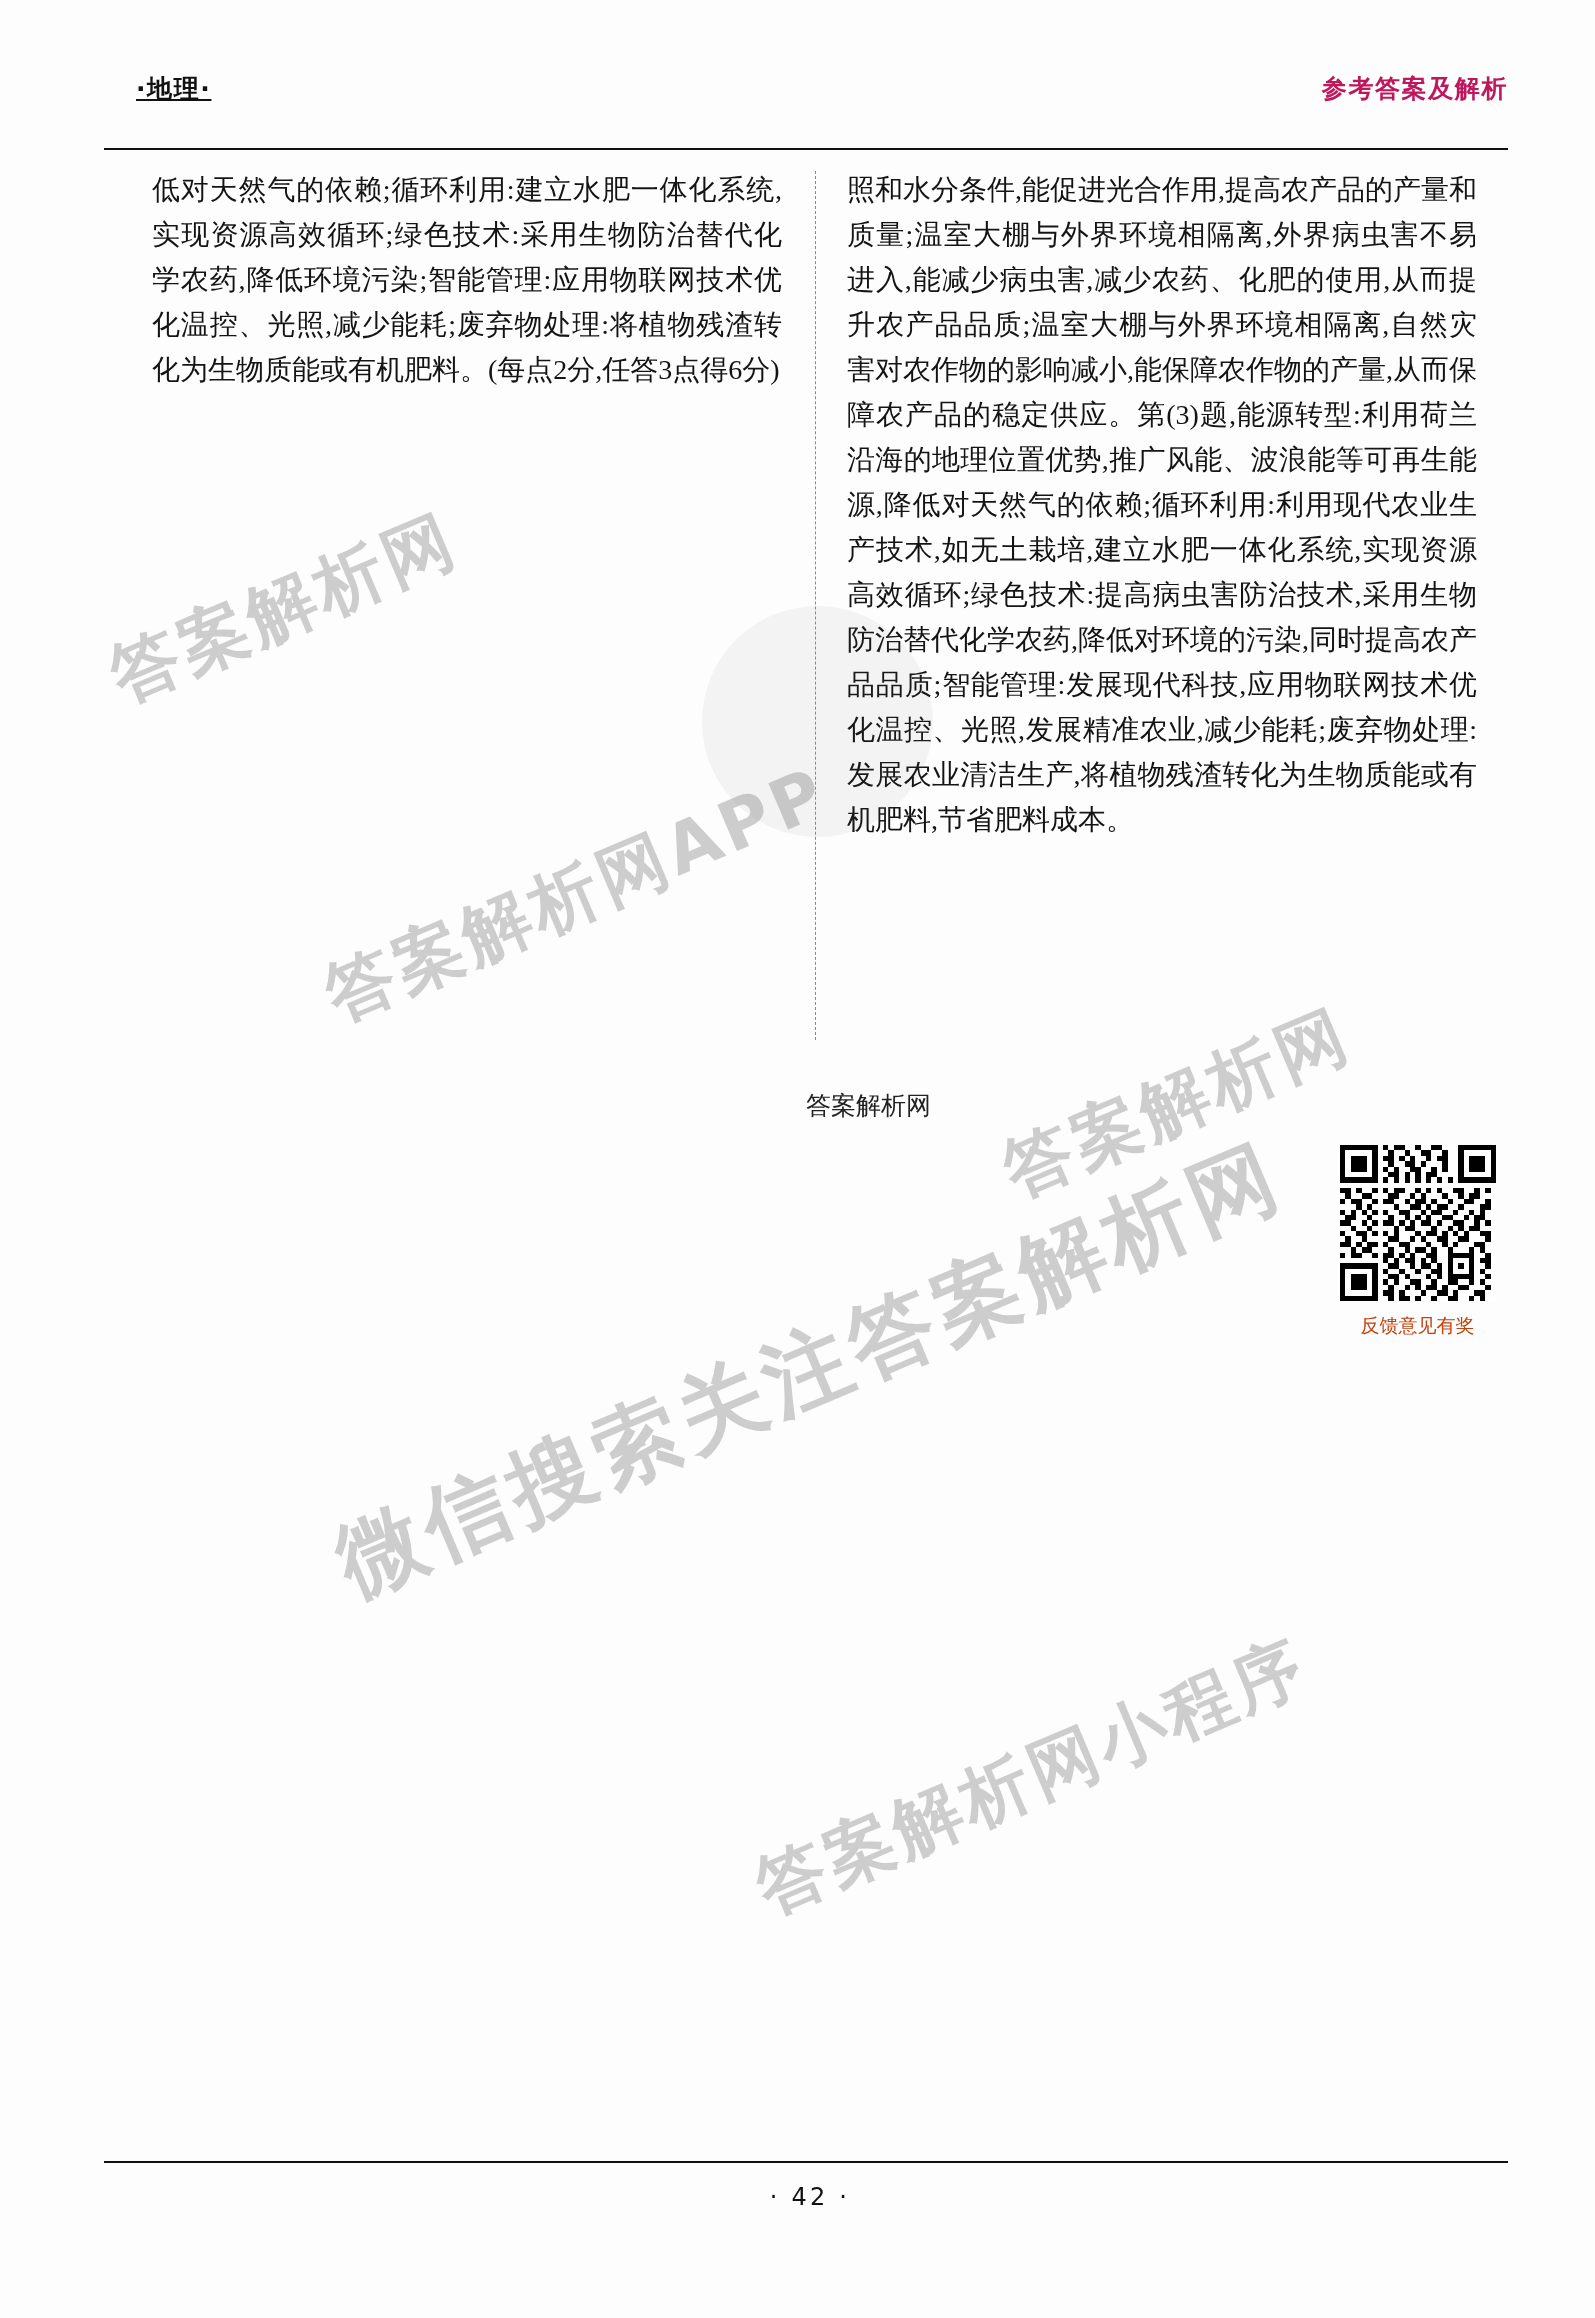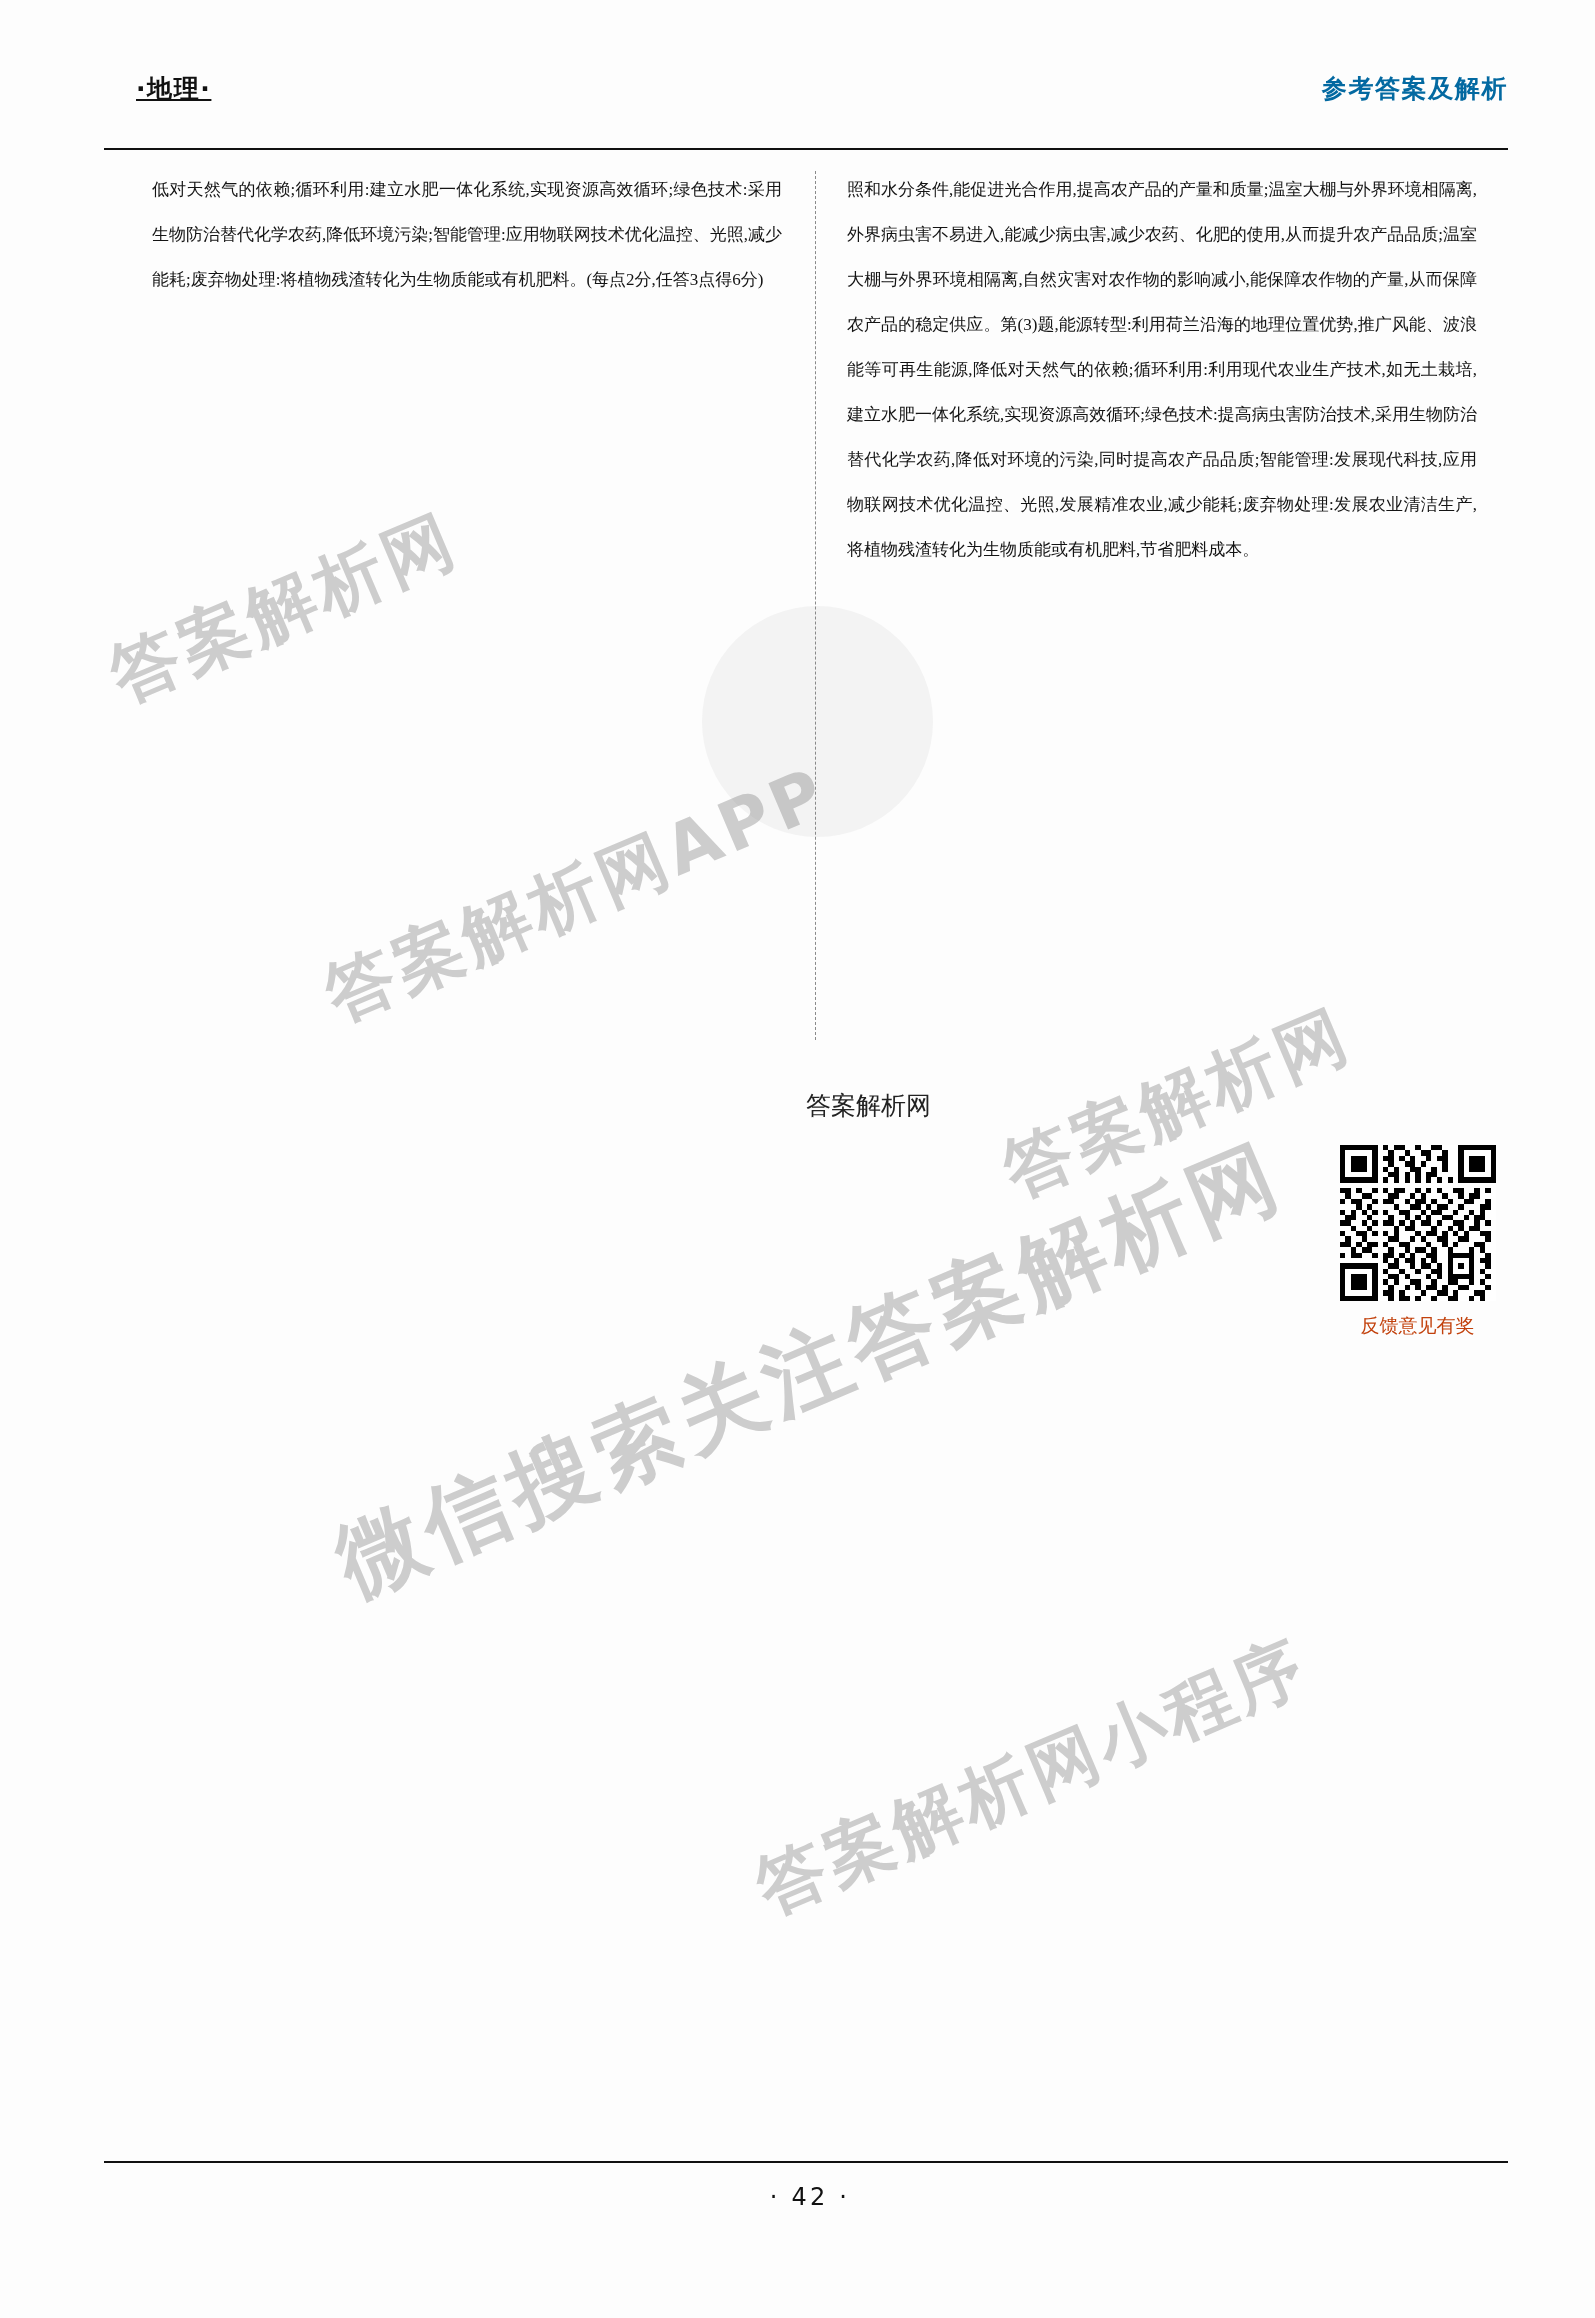--- a/index.html
+++ b/index.html
@@ -43,37 +43,37 @@
     text-decoration: underline;
   }
   .header-right {
     position: absolute;
     right: 0;
     top: 0;
     font-size: 25px;
     letter-spacing: 1.6px;
     font-family: "DejaVu Sans", "Liberation Sans", sans-serif;
     font-weight: bold;
-    color: #0369a1;
+    color: #be185d;
     white-space: nowrap;
   }
   .header-rule {
     position: absolute;
     left: 104px;
     top: 148px;
     width: 1404px;
     height: 2.4px;
     background: #111;
   }
   
   .col {
     position: absolute;
     top: 167px;
     width: 630px;
-    font-size: 17px;
+    font-size: 28px;
     line-height: 45px;
     text-align: justify;
     text-justify: inter-ideograph;
     color: #141414;
   }
   .col-left { left: 152px; }
   .col-right { left: 847px; }
   .col p {
     margin: 0;
     text-indent: 0;

